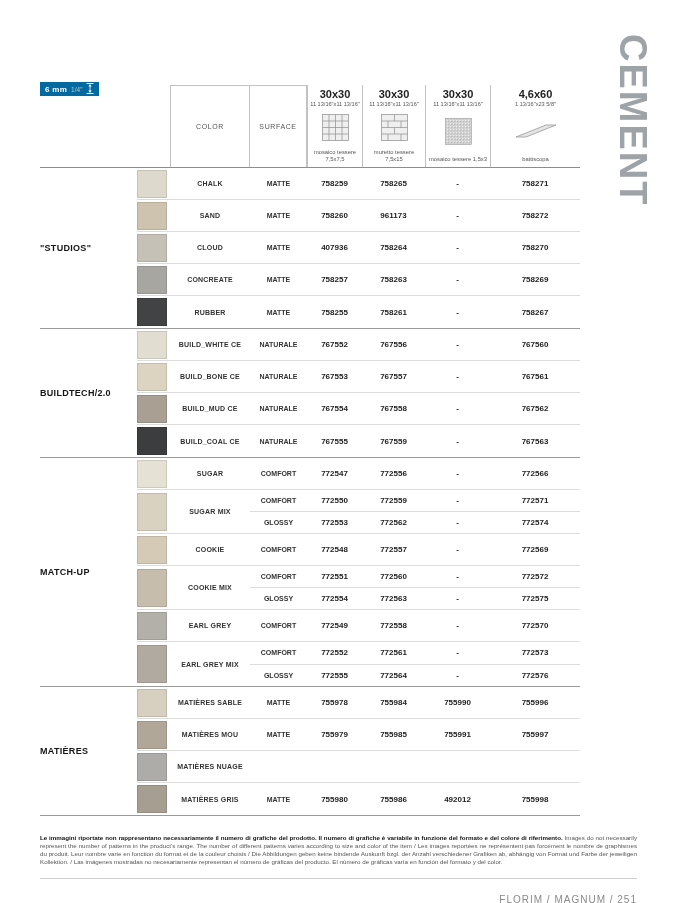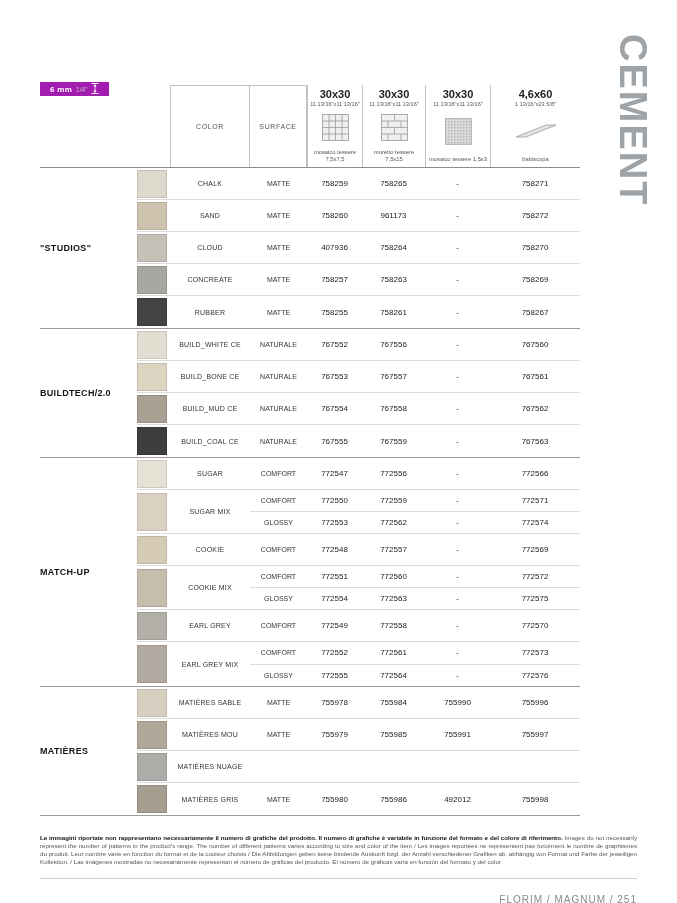--- a/index.html
+++ b/index.html
@@ -6,22 +6,22 @@
   html,body { background:#fff; }
   body {
     width:677px; height:903px; position:relative;
     font-family:"Liberation Sans", sans-serif; color:#222; overflow:hidden;
   }
   .page { position:absolute; inset:0; background:#fff; }
 
   
   .badge {
     position:absolute; left:40px; top:82px; height:14px;
-    background:#a21caf; color:#fff; display:flex; align-items:center;
-    gap:4px; padding:0 10px; font-size:8px;
+    background:#0369a1; color:#fff; display:flex; align-items:center;
+    gap:4px; padding:0 5px; font-size:8px;
   }
   .badge .b-val { font-weight:bold; letter-spacing:.3px; }
   .badge .b-in { color:#c2c2c2; font-size:6.5px; }
 
   
   .vertical-title {
     position:absolute; left:652px; top:34px;
     transform:rotate(90deg); transform-origin:0 0;
     font-size:38px; font-weight:bold; letter-spacing:2px;
     color:#9ea3a7; line-height:1; white-space:nowrap;
@@ -47,21 +47,21 @@
   .f-icon { flex:1; display:flex; align-items:center; justify-content:center; }
   .f-sub { font-size:5.8px; color:#555; text-align:center; line-height:1.25; max-width:60px; }
 
   
   .group { display:flex; border-bottom:1px solid #9a9a9a; }
   .group-label {
     width:97px; display:flex; align-items:center;
     font-size:9px; font-weight:bold; color:#151515; letter-spacing:.3px;
   }
   .rows { flex:1; display:flex; flex-direction:column; }
-  .row { display:flex; align-items:stretch; height:32px; border-bottom:1px solid #dcdcdc; }
+  .row { display:flex; align-items:stretch; height:32px; border-bottom:1px solid #dcdcdc;font-weight:bold; }
   .row.dbl { height:44px; }
   .row:last-child { border-bottom:none; }
   .swatch-cell { width:33px; display:flex; align-items:center; }
   .swatch { width:30px; height:28px; border:1px solid rgba(0,0,0,.10); }
   .dbl .swatch { height:38px; }
   .name-cell {
     width:80px; display:flex; align-items:center; justify-content:center;
     text-align:center; font-size:7px; color:#333; letter-spacing:.2px; padding:0 3px;
   }
   .variants { flex:1; display:flex; flex-direction:column; }

